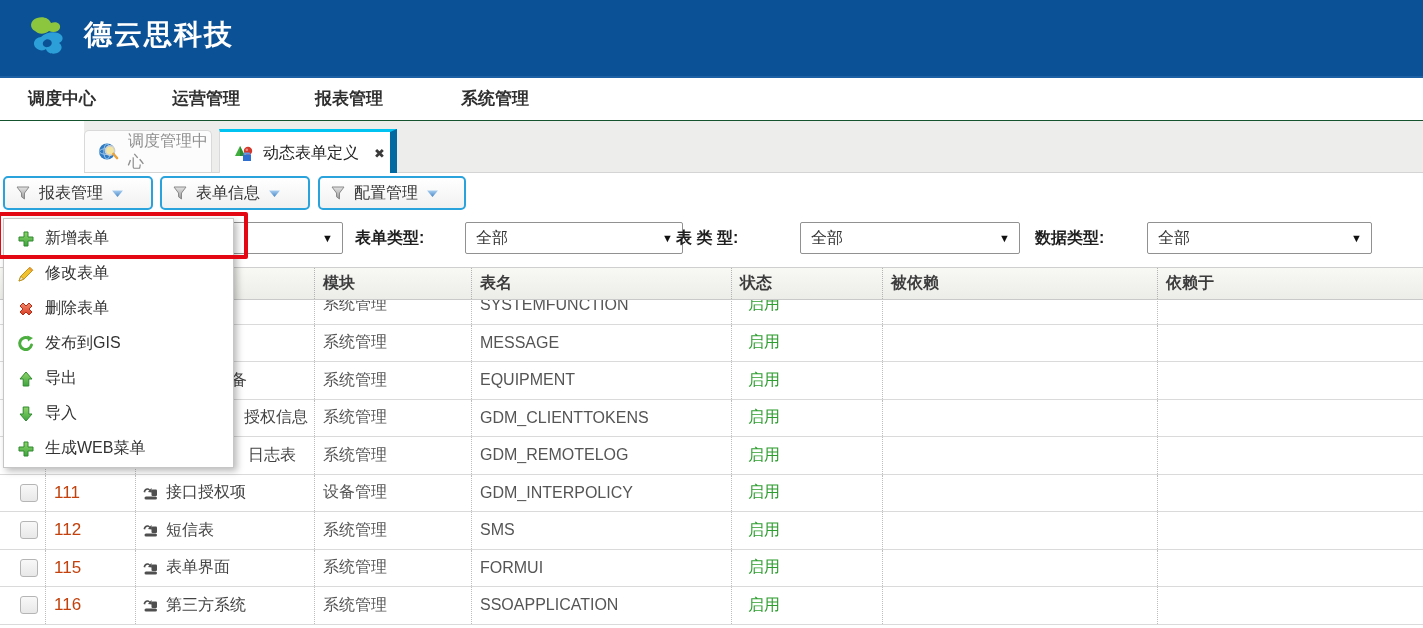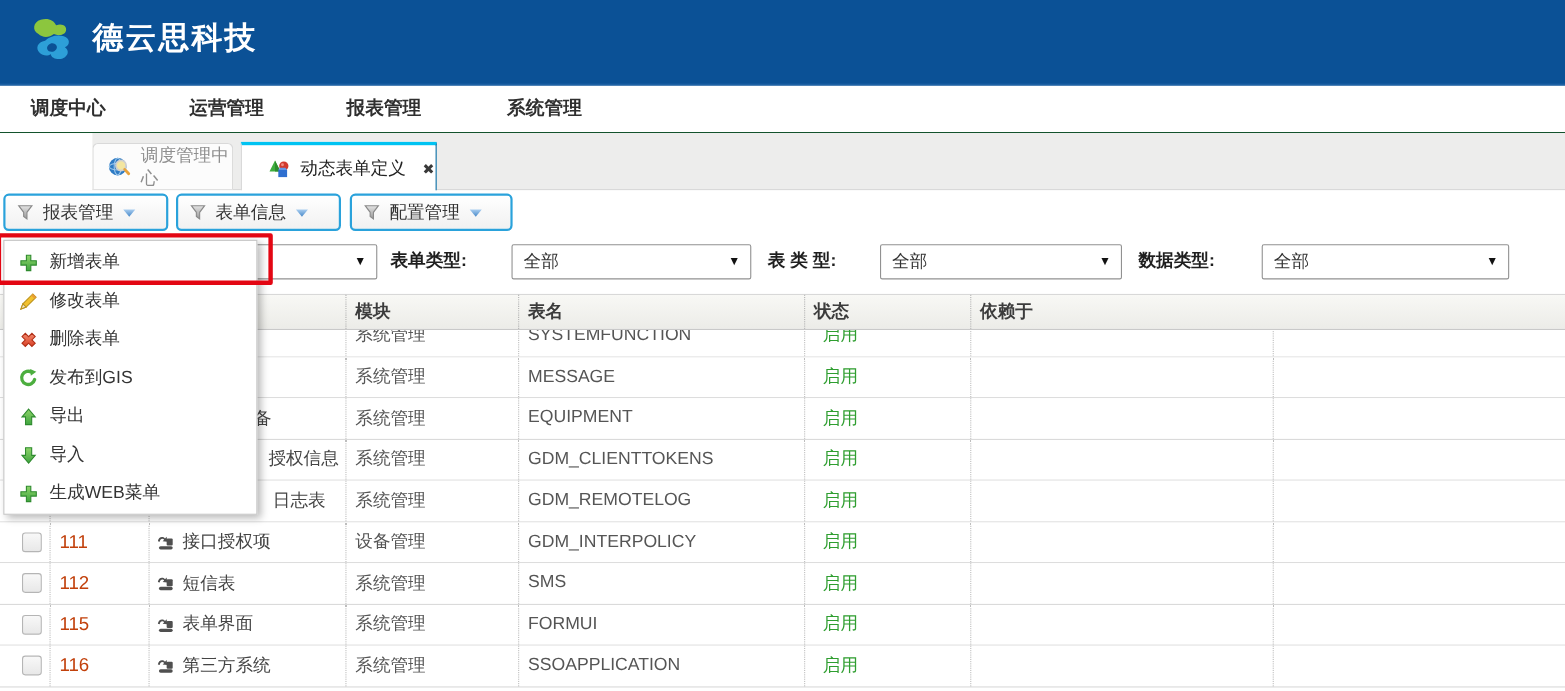--- a/index.html
+++ b/index.html
@@ -18,21 +18,21 @@
   .nav-item:nth-child(2){left:172px;}
   .nav-item:nth-child(3){left:315px;}
   .nav-item:nth-child(4){left:461px;}
 
   
   .tabstrip{position:absolute;left:0;top:121px;width:1423px;height:52px;background:#ededec;border-bottom:1px solid #d4d4d4;box-sizing:border-box;}
   .tabstrip .left-white{position:absolute;left:0;top:0;width:84px;height:52px;background:#fff;}
   .tab{position:absolute;display:flex;align-items:center;box-sizing:border-box;cursor:pointer;}
   .tab-inactive{left:84px;top:9px;width:128px;height:42px;background:#fcfcfc;border:1px solid #d9d9d9;border-bottom:none;border-radius:5px 5px 0 0;padding-left:13px;gap:9px;}
   .tab-inactive .tab-label{color:#8e8e8e;font-size:16px;}
-  .tab-active{left:219px;top:8px;width:178px;height:45px;background:#ffffff;border-left:1px solid #d9d9d9;border-right:1px solid #0369a1;border-top:3px solid #00c3f2;padding-left:24px;gap:9px;text-align:center;}
+  .tab-active{left:219px;top:8px;width:178px;height:45px;background:#ffffff;border-left:1px solid #d9d9d9;border-right:7px solid #0369a1;border-top:3px solid #00c3f2;padding-left:14px;gap:9px;}
   .tab-active .tab-label{color:#222;font-size:16px;}
   .tab-close{margin-left:6px;font-size:13px;font-weight:bold;color:#3a3a3a;cursor:pointer;line-height:1;}
 
   
   .toolbar{position:absolute;left:0;top:173px;width:1423px;height:40px;background:#fff;}
   .tbtn{position:absolute;top:3px;height:34px;box-sizing:border-box;border:2px solid #2aa2db;border-radius:5px;background:linear-gradient(#ffffff,#f1f1f1);display:flex;align-items:center;padding:0 10px;gap:8px;cursor:pointer;}
   .tbtn .tlabel{font-size:16px;color:#333;}
   .tbtn1{left:3px;width:150px;}
   .tbtn2{left:160px;width:150px;}
   .tbtn3{left:318px;width:148px;}
@@ -40,21 +40,21 @@
   .tbtn5{left:648px;width:166px;}
 
   
   .filterbar{position:absolute;left:0;top:213px;width:1423px;height:54px;background:#fff;}
   .fsel{position:absolute;top:9px;height:32px;box-sizing:border-box;background:#fff;border:1px solid #919191;border-radius:2px;display:flex;align-items:center;padding:0 10px;font-size:16px;color:#333;cursor:pointer;}
   .fsel .caret{position:absolute;right:9px;font-size:11px;color:#111;}
   .flabel{position:absolute;top:9px;height:32px;line-height:32px;font-size:16px;font-weight:bold;color:#1f1f1f;}
   .fsel1{left:125px;width:218px;}
   .flabel1{left:355px;}
   .fsel2{left:465px;width:218px;}
-  .flabel2{left:698px;}
+  .flabel2{left:676px;}
   .fsel3{left:800px;width:220px;}
   .flabel3{left:1035px;}
   .fsel4{left:1147px;width:225px;}
 
   
   .grid{position:absolute;left:0;top:267px;width:1423px;height:361px;overflow:hidden;}
   .trow,.thead{display:grid;grid-template-columns:45px 90px 179px 157px 260px 151px 275px 266px;box-sizing:border-box;}
   .thead{height:33px;background:linear-gradient(#f8f8f5,#ecece8);border-top:1px solid #cfcfcf;border-bottom:1px solid #c9c9c9;}
   .thead .hc{display:flex;align-items:center;padding-left:8px;font-size:16px;font-weight:bold;color:#3c3c3c;border-left:1px dotted #b3b3b3;box-sizing:border-box;overflow:hidden;white-space:nowrap;}
   .thead .hc:first-child{border-left:none;}
@@ -212,20 +212,21 @@
   </div>
 
   <div class="grid">
     <div class="thead">
       <div class="hc"></div>
       <div class="hc"></div>
       <div class="hc"></div>
       <div class="hc">模块</div>
       <div class="hc">表名</div>
       <div class="hc">状态</div>
+      <div class="hc">被依赖</div>
       <div class="hc">依赖于</div>
     </div>
 
     <div class="clip">
       <div class="trow">
         <div class="c"></div>
         <div class="c idc"></div>
         <div class="c namec"></div>
         <div class="c">系统管理</div>
         <div class="c">SYSTEMFUNCTION</div>

